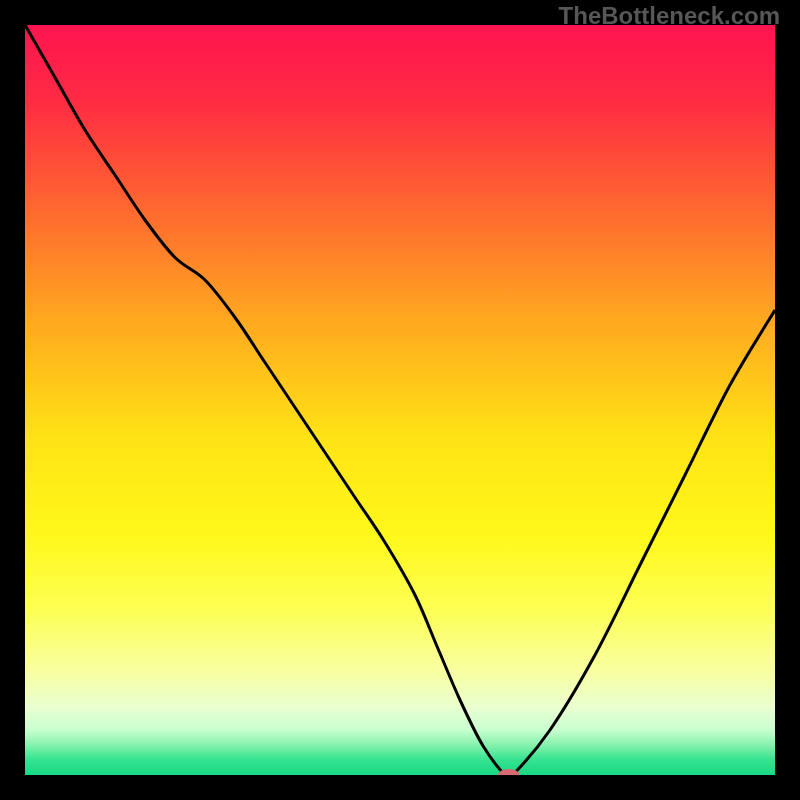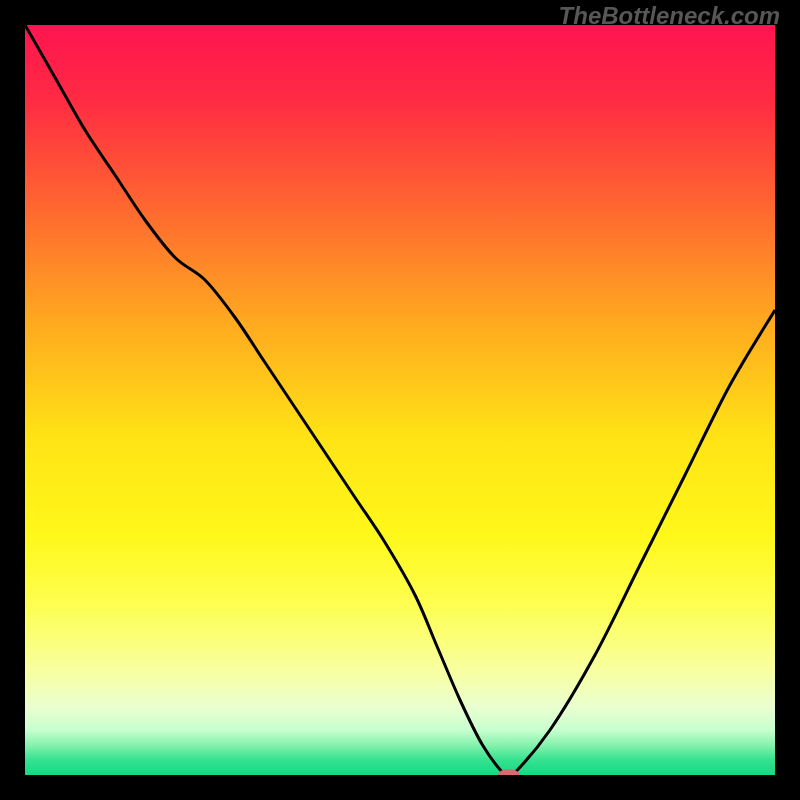--- a/index.html
+++ b/index.html
@@ -11,21 +11,20 @@
     background: #000;
     font-family: Arial, Helvetica, sans-serif;
   }
   .frame {
     position: absolute;
     left: 0;
     top: 0;
     width: 800px;
     height: 800px;
     background: #000;
-    font-style: italic;
   }
   .plot {
     position: absolute;
     left: 25px;
     top: 25px;
     width: 750px;
     height: 750px;
   }
   .watermark {
     position: absolute;

